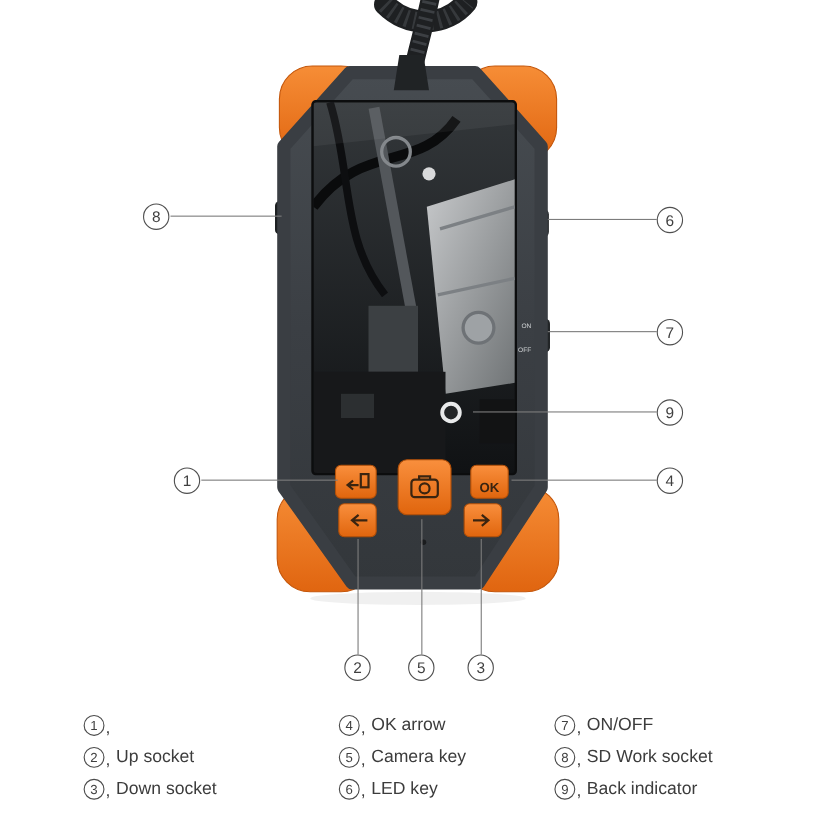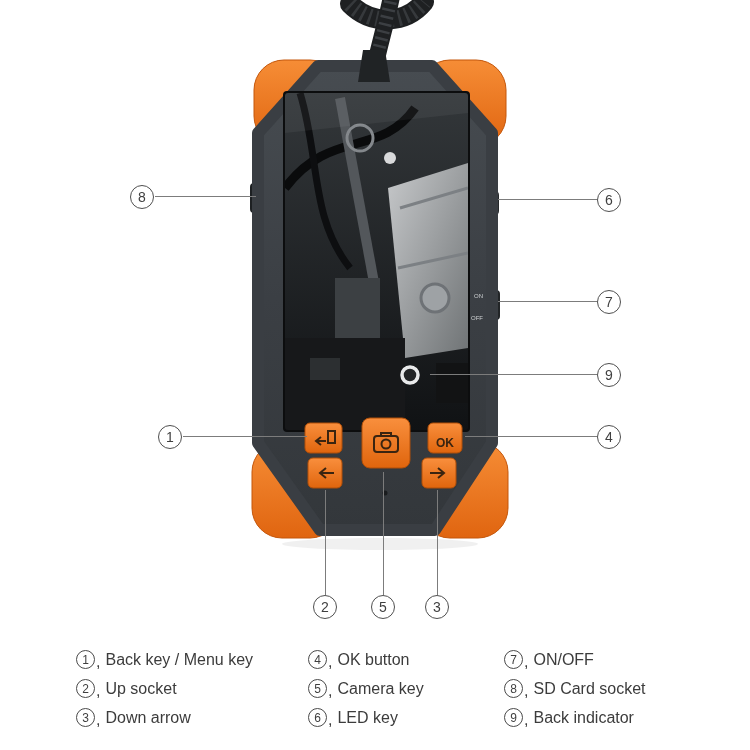--- a/index.html
+++ b/index.html
@@ -191,56 +191,55 @@
       <span>5</span>
     </div>
   <div class="callout" style="left:425px; top:595px;">
       <span>3</span>
     </div>
 
   <div class="legend">
     <div class="legend-item">
       <span class="lnum">1</span>
         <span class="lsep">,</span>
-        <span>Back key / Menu key</span>
     </div>
     <div class="legend-item">
       <span class="lnum">2</span>
         <span class="lsep">,</span>
         <span>Up socket</span>
     </div>
     <div class="legend-item">
       <span class="lnum">3</span>
         <span class="lsep">,</span>
-        <span>Down arrow</span>
+        <span>Down socket</span>
     </div>
     <div class="legend-item">
       <span class="lnum">4</span>
         <span class="lsep">,</span>
-        <span>OK button</span>
+        <span>OK arrow</span>
     </div>
     <div class="legend-item">
       <span class="lnum">5</span>
         <span class="lsep">,</span>
         <span>Camera key</span>
     </div>
     <div class="legend-item">
       <span class="lnum">6</span>
         <span class="lsep">,</span>
         <span>LED key</span>
     </div>
     <div class="legend-item">
       <span class="lnum">7</span>
         <span class="lsep">,</span>
         <span>ON/OFF</span>
     </div>
     <div class="legend-item">
       <span class="lnum">8</span>
         <span class="lsep">,</span>
-        <span>SD Card socket</span>
+        <span>SD Work socket</span>
     </div>
     <div class="legend-item">
       <span class="lnum">9</span>
         <span class="lsep">,</span>
         <span>Back indicator</span>
     </div>
   </div>
 
 </div>
 

